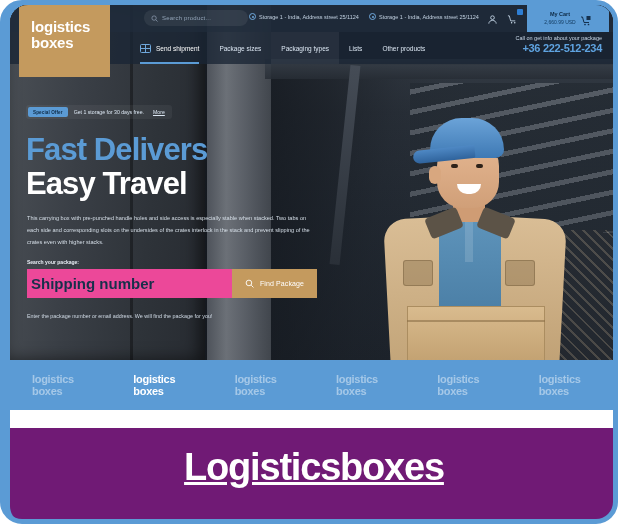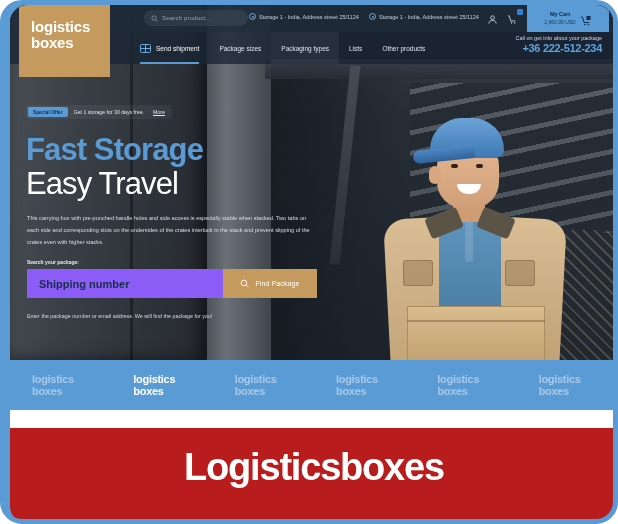--- a/index.html
+++ b/index.html
@@ -155,51 +155,51 @@
   
   .offer { position:absolute; left:16px; top:100px; display:flex; align-items:center; gap:6px;
     background: rgba(255,255,255,.05); border-radius:3px; padding:2px 7px 2px 2px; }
   .offer .tag { background:#5b9bd5; color:#0e2b47; font-size:4.6px; font-weight:700;
     padding:2.5px 5px; border-radius:2px; letter-spacing:.1px; }
   .offer .txt { font-size:5.2px; color:#dbe6f2; }
   .offer .more { font-size:5.2px; color:#dbe6f2; text-decoration:underline; margin-left:3px; }
 
   .h1 { position:absolute; left:16px; top:128px; line-height:34px; }
   .h1 .l1 { font-size:31px; font-weight:700; color:#5b9bd5; letter-spacing:-.9px; display:block; }
-  .h1 .l2 { font-size:31px; font-weight:400; color:#ffffff; letter-spacing:-.9px; display:block; }
+  .h1 .l2 { font-size:31px; font-weight:700; color:#ffffff; letter-spacing:-.9px; display:block; }
 
   .para { position:absolute; left:17px; top:207px; width:290px;
     font-size:5.6px; line-height:12px; color:#d6dfe8; }
 
   .search-label { position:absolute; left:17px; top:254px; font-size:5px; font-weight:700; color:#e8eef5; }
   .searchbar { position:absolute; left:17px; top:264px; width:290px; height:29px; display:flex; }
   .searchbar input {
-    flex:1; border:0; outline:0; background:#8b5cf6; padding-left:12px;
-    font-family:"Liberation Sans", sans-serif; font-size:11px; font-weight:700; color:#17304b;
+    flex:1; border:0; outline:0; background:#ec4899; padding-left:4px;
+    font-family:"Liberation Sans", sans-serif; font-size:15px; font-weight:700; color:#17304b;
   }
   .searchbar input::placeholder { color:#17304b; }
   .find-btn { width:94px; background:#c49a5e; color:#fff; display:flex; align-items:center;
     justify-content:center; gap:6px; font-size:7px; letter-spacing:.1px; }
   .hint { position:absolute; left:17px; top:308px; font-size:5.4px; color:#cfd9e4; }
 
   
   .strip {
     position:absolute; left:0; top:355px; width:608px; height:50px;
     background:#5b9bd5; display:flex; align-items:center;
   }
   .plogo { flex:1; text-align:left; padding-left:22px; font-size:11px; font-weight:700;
     line-height:12px; color:rgba(255,255,255,.45); letter-spacing:-.3px; }
   .plogo.active { color:#ffffff; }
 
   
   .white-gap { position:absolute; left:0; top:405px; width:608px; height:18px; background:#ffffff; }
   .footer-title {
     position:absolute; left:0; top:423px; width:608px; height:96px;
-    background:#b91c1c; display:flex; align-items:center; justify-content:center;
-    color:#ffffff; font-size:38px; font-weight:700; letter-spacing:-1.2px; padding-bottom:18px;
+    background:#701a75; display:flex; align-items:center; justify-content:center;
+    color:#ffffff; font-size:38px; font-weight:700; letter-spacing:-1.2px; padding-bottom:18px;text-decoration:underline;
   }
 </style>
 </head>
 <body>
 
 <div class="frame">
   <div class="card">
 
     <div class="hero">
       <div class="hero-photo">
@@ -313,21 +313,21 @@
         <span>boxes</span>
       </div>
 
       <div class="offer">
         <span class="tag">Special Offer</span>
         <span class="txt">Get 1 storage for 30 days free.</span>
         <span class="more">More</span>
       </div>
 
       <div class="h1">
-        <span class="l1">Fast Storage</span>
+        <span class="l1">Fast Delivers</span>
         <span class="l2">Easy Travel</span>
       </div>
 
       <div class="para">This carrying box with pre-punched handle holes and side access is especially stable when stacked. Two tabs on each side and corresponding slots on the undersides of the crates interlock in the stack and prevent slipping of the crates even with higher stacks.</div>
 
       <div class="search-label">Search your package:</div>
       <div class="searchbar">
         <input type="text" value="Shipping number" placeholder="Shipping number" style="">
         <div class="find-btn">
           <svg width="9" height="9" viewBox="0 0 16 16">

